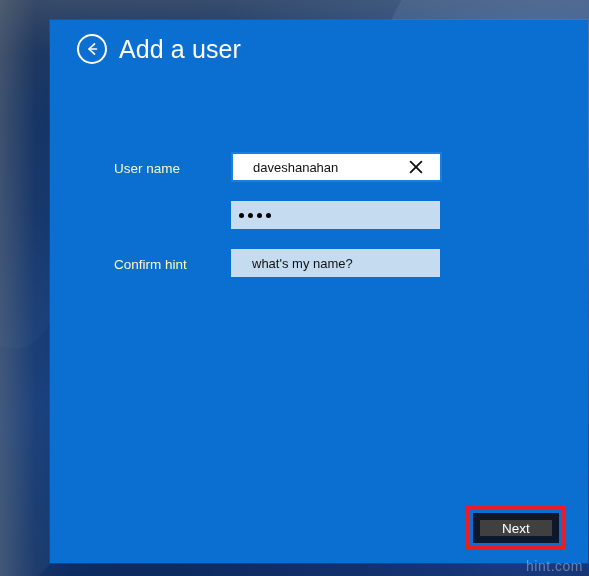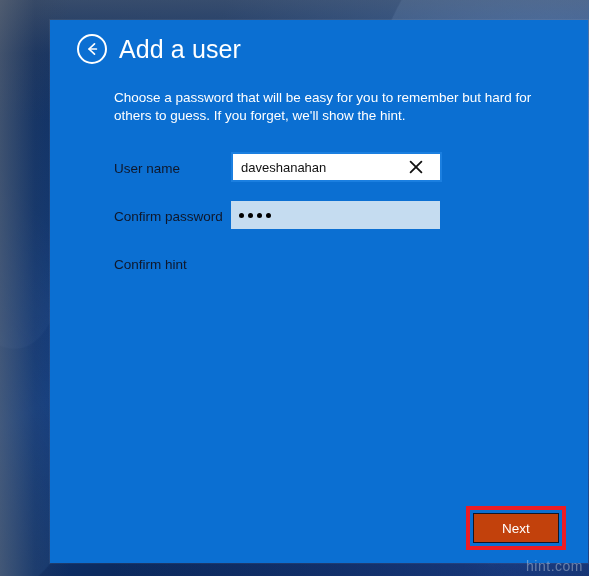--- a/index.html
+++ b/index.html
@@ -143,38 +143,38 @@
     width: 330px;
   }
   .field-row {
     position: relative;
     height: 48px;
   }
   .field-label {
     position: absolute;
     left: 0;
     top: 8px;
-    color: #0f172a;
+    color: #fef9c3;
     font-size: 13.5px;
     line-height: 16px;
     white-space: nowrap;
   }
   .field-input {
     position: absolute;
     left: 117px;
     top: 0;
     width: 209px;
     height: 28px;
     box-sizing: border-box;
     background: #c5dcf0;
     border: 1px solid #c5dcf0;
     color: #111111;
     font-family: "Liberation Sans", sans-serif;
     font-size: 13px;
-    padding: 0 8px;
+    padding: 0 20px;
     outline: none;
     border-radius: 0;
   }
   .field-input.focused {
     background: #ffffff;
     border: 2px solid #1b7fe0;
     width: 211px;
     height: 30px;
     top: -1px;
     padding-right: 30px;
@@ -224,22 +224,22 @@
     color: #ffffff;
     font-family: "Liberation Sans", sans-serif;
     font-size: 13.5px;
     display: flex;
     align-items: center;
     justify-content: center;
     cursor: pointer;
     user-select: none;
   }
   #next-button {
-    background: #c2410c;
-    border: 1px solid #0f172a;
+    background: #404040;
+    border: 7px solid #0f172a;
   }
   #cancel-button {
     background: transparent;
     border: 1px solid #ffffff;
   }
   #next-wrapper {
     position: relative;
     padding: 7px;
   }
   #next-highlight {
@@ -281,48 +281,47 @@
     <div id="header">
       <div id="back-button">
         <svg width="16" height="16" viewBox="0 0 16 16" aria-hidden="true">
           <path d="M10.5 2.8 L5 8 L10.5 13.2" fill="none" stroke="#ffffff" stroke-width="1.7" stroke-linecap="round" stroke-linejoin="round"></path>
           <path d="M5.2 8 L12.4 8" fill="none" stroke="#ffffff" stroke-width="1.7" stroke-linecap="round"></path>
         </svg>
       </div>
       <div id="page-title">Add a user</div>
     </div>
 
-    <div id="description">Choose a password that will be easy for you to remember but hard for others to guess. If you forget, we'll show the hint.</div>
 
     <div id="form">
 
       <div class="field-row">
         <div class="field-label">User name</div>
         <input class="field-input focused" type="text" value="daveshanahan" style="">
         <div id="clear-username">
           <svg width="14" height="14" viewBox="0 0 14 14" aria-hidden="true">
             <path d="M1.6 1.6 L12.4 12.4 M12.4 1.6 L1.6 12.4" stroke="#111111" stroke-width="1.8" stroke-linecap="round"></path>
           </svg>
         </div>
       </div>
 
 
       <div class="field-row">
-        <div class="field-label">Confirm password</div>
         <input class="field-input" type="text" value="" style="">
         <div class="dots">
           <span class="dot"></span>
           <span class="dot"></span>
           <span class="dot"></span>
           <span class="dot"></span>
         </div>
       </div>
 
       <div class="field-row">
         <div class="field-label">Confirm hint</div>
+        <input class="field-input" type="text" value="what's my name?" style="">
       </div>
 
     </div>
 
     <div id="footer">
       <div id="next-wrapper">
         <div id="next-highlight"></div>
         <div class="dlg-button" id="next-button">Next</div>
       </div>
     </div>

